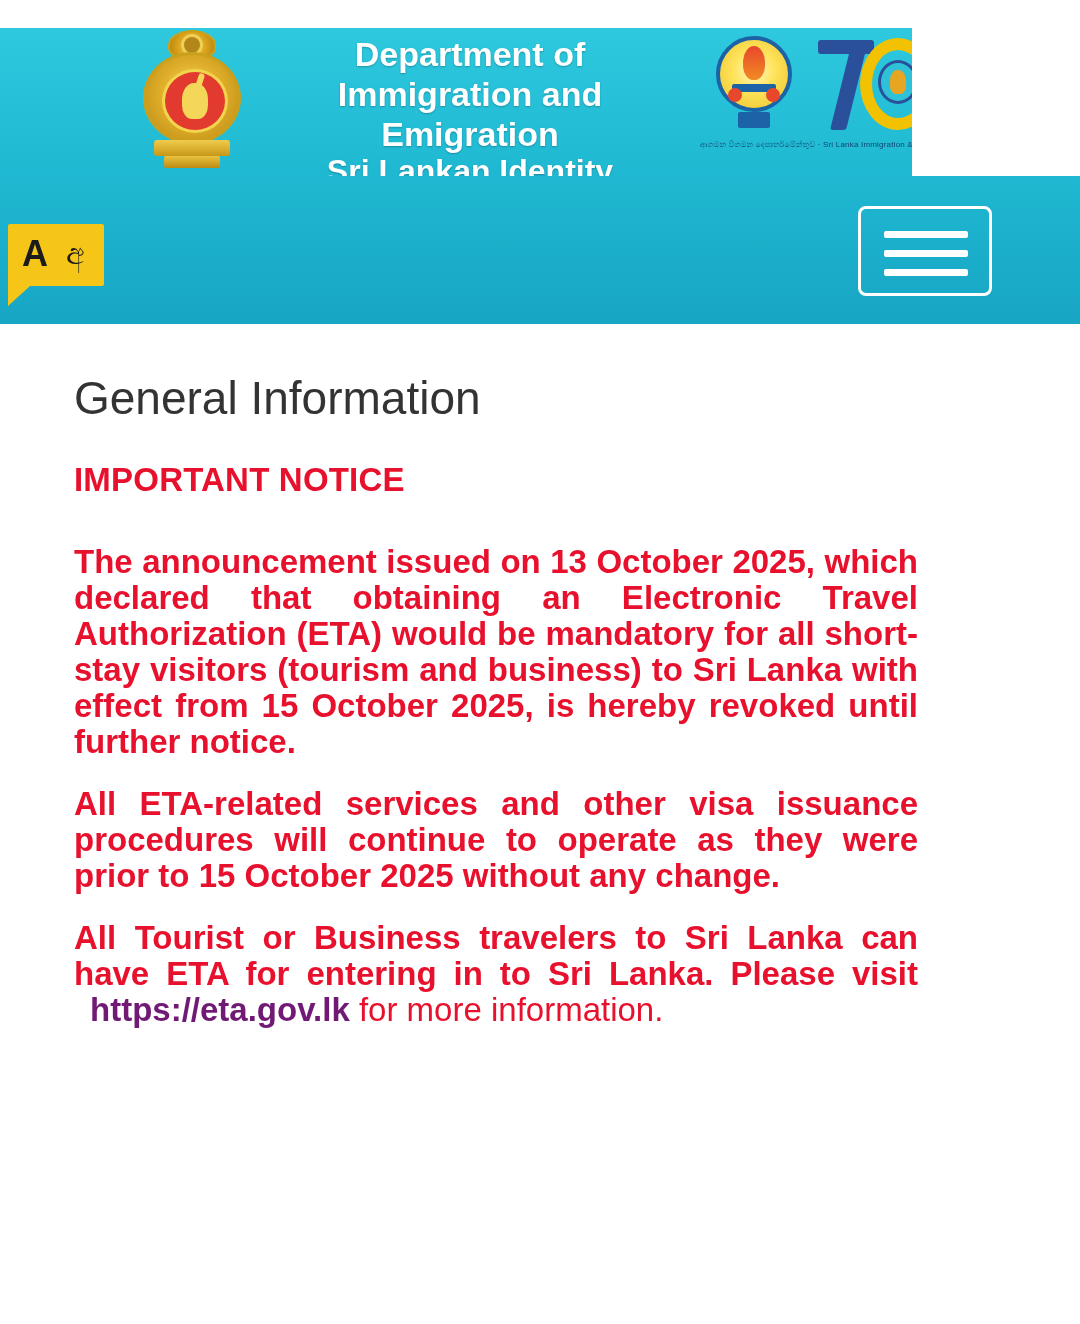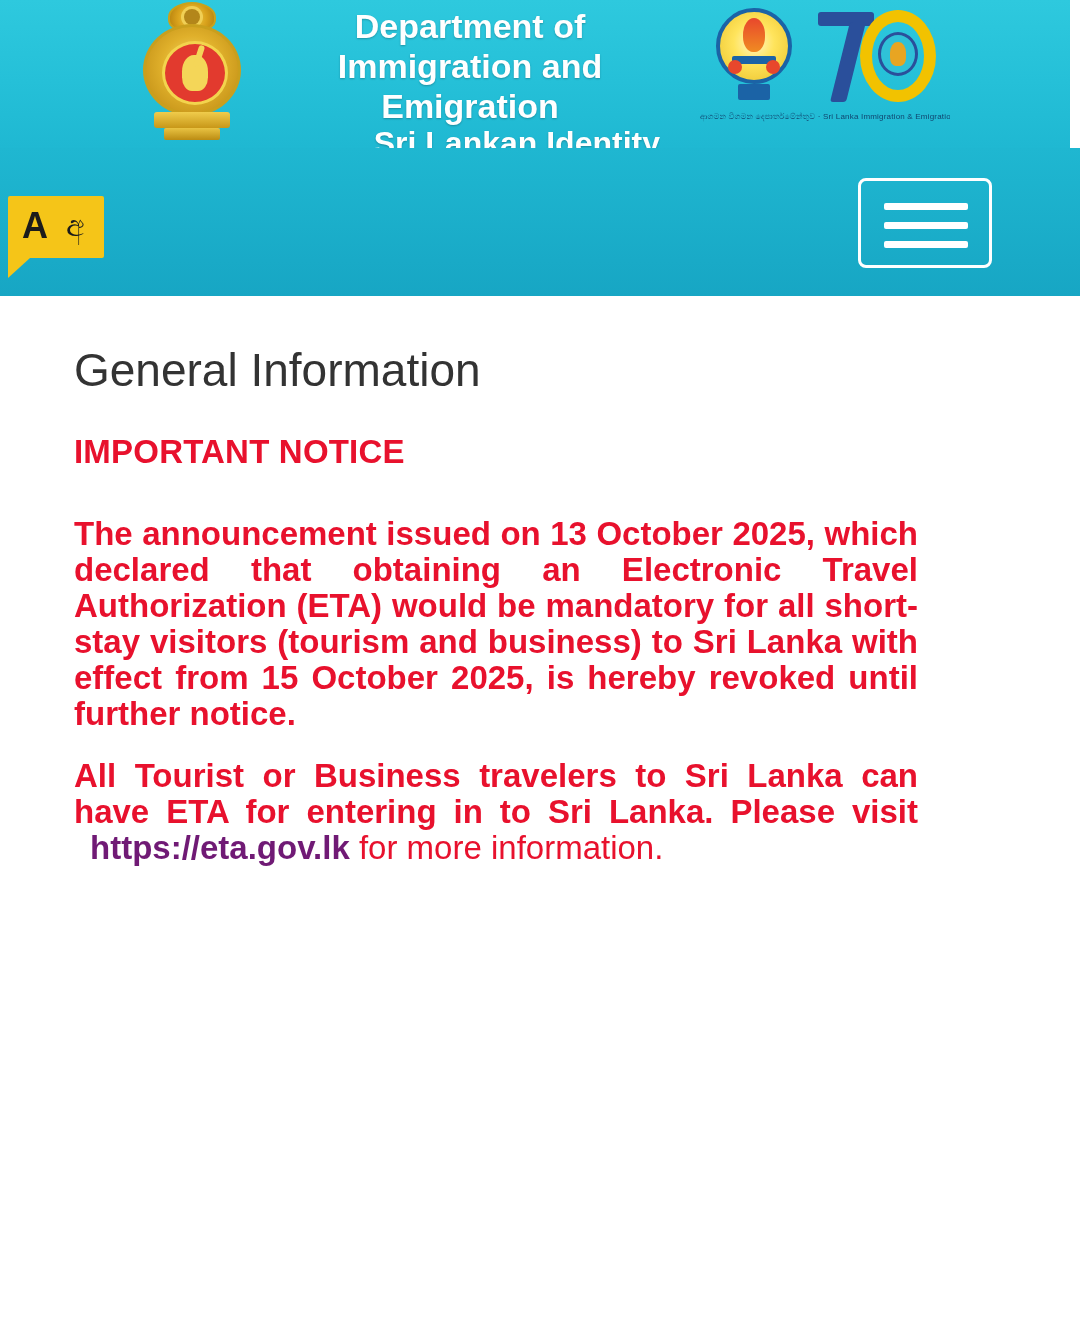--- a/index.html
+++ b/index.html
@@ -7,24 +7,25 @@
     width: 1080px;
     height: 1324px;
     background: #ffffff;
     font-family: "Liberation Sans", sans-serif;
     overflow: hidden;
   }
 
   
   .header-banner {
     position: relative;
-    width: 1070px;
+    width: 912px;
     height: 148px;
     background: linear-gradient(180deg, #2ec9de 0%, #25c0d8 55%, #1fb8d2 100%);
     overflow: hidden;
+    margin-top: 28px;
   }
   .crest {
     position: absolute;
     left: 140px;
     top: 2px;
     width: 104px;
     height: 142px;
   }
   .crest .crest-top {
     position: absolute;
@@ -103,21 +104,21 @@
     font-weight: bold;
     font-size: 34px;
     line-height: 40px;
     text-shadow: 0 1px 2px rgba(0,0,0,0.25);
   }
   .dept-subtitle {
     position: absolute;
     left: 280px;
     top: 124px;
     width: 380px;
-    text-align: right;
+    text-align: center;
     color: #ffffff;
     font-weight: bold;
     font-size: 32px;
     line-height: 38px;
     text-shadow: 0 1px 2px rgba(0,0,0,0.25);
     white-space: nowrap;
     overflow: hidden;
   }
 
   .emblem75 {
@@ -394,15 +395,16 @@
   </div>
 </div>
 
 <div class="content">
   <h1 class="page-title">General Information</h1>
 
   <p class="notice-heading">IMPORTANT NOTICE</p>
 
   <p class="notice-para">The announcement issued on 13 October 2025, which declared that obtaining an Electronic Travel Authorization (ETA) would be mandatory for all short-stay visitors (tourism and business) to Sri Lanka with effect from 15 October 2025, is hereby revoked until further notice.</p>
 
+  <p class="notice-para">All ETA-related services and other visa issuance procedures will continue to operate as they were prior to 15 October 2025 without any change.</p>
 
   <p class="notice-para last"><span>All Tourist or Business travelers to Sri Lanka can have ETA for entering in to Sri Lanka. Please visit </span><a class="eta-link" href="#">https://eta.gov.lk</a><span class="tail-text"> for more information.</span></p>
 </div>
 
 </body></html>

